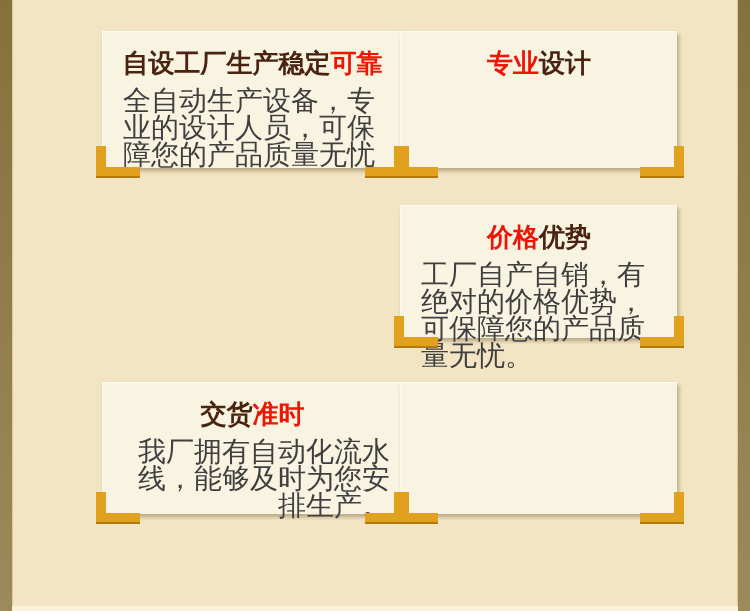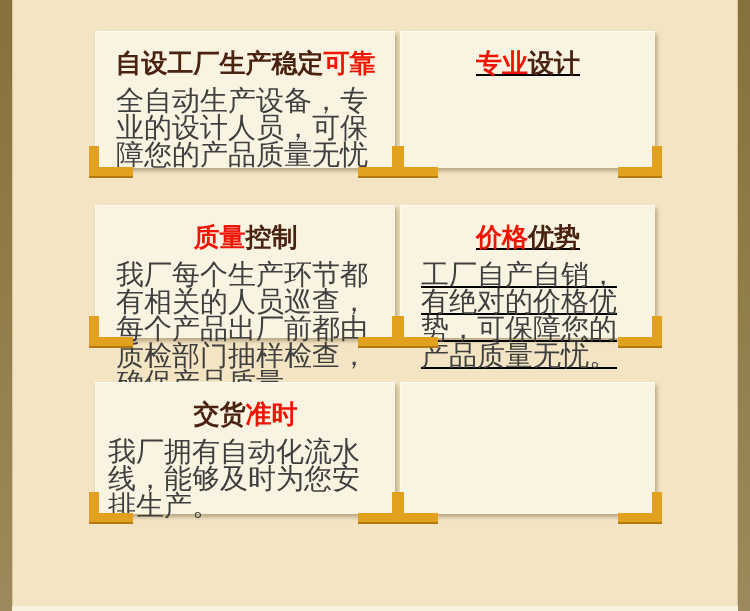--- a/index.html
+++ b/index.html
@@ -28,22 +28,22 @@
   .bottom-strip{position:absolute;left:12px;right:12px;bottom:0;height:5px;
     background:var(--bottom-strip);}
   .card{
     position:absolute;
     background:var(--card-bg);
     border-top:1px solid #fffcf2;
     border-left:1px solid #fdf8ec;
     box-shadow:2px 3px 4px rgba(110,90,50,.45);
     box-sizing:border-box;
   }
-  .c1{left:95px;width:300px;}
-  .c2{left:400px;width:255px;text-decoration:underline;}
+  .c1{left:102px;width:300px;}
+  .c2{left:400px;width:277px;}
   .r1{top:31px;height:137px;}
   .r2{top:205px;height:133px;}
   .r3{top:382px;height:132px;}
   .card-title{
     margin:14px 0 0;
     text-align:center;
     font-size:26px;
     font-weight:bold;
     line-height:34px;
     white-space:nowrap;
@@ -52,21 +52,21 @@
   .t-dark{color:var(--title-dark);}
   .t-red{color:var(--title-red);}
   .card-body{
     margin:7px 0 0;
     padding:0 20px;
     font-size:28px;
     line-height:27px;
     color:var(--body-text);
     text-align:left;
   }
-  .card.center .card-body{text-align:left;padding:0 12px;}
+  .card.center .card-body{text-align:right;padding:0 12px;margin-left:7px;}
   .bracket{
     position:absolute;
     bottom:-8px;
     width:34px;height:21px;
     box-sizing:content-box;
     z-index:2;
   }
   .bracket.bl{
     left:-7px;
     border-left:10px solid var(--bracket-gold);
@@ -99,28 +99,20 @@
   </section>
 
   <section class="card c2 r1">
     <h2 class="card-title">
       <span class="t-red">专业</span><span class="t-dark">设计</span>
     </h2>
     <span class="bracket bl"></span>
     <span class="bracket br"></span>
   </section>
 
-  <section class="card c1 r2">
-    <h2 class="card-title">
-      <span class="t-red">质量</span><span class="t-dark">控制</span>
-    </h2>
-    <p class="card-body">我厂每个生产环节都有相关的人员巡查，每个产品出厂前都由质检部门抽样检查，确保产品质量。</p>
-    <span class="bracket bl"></span>
-    <span class="bracket br"></span>
-  </section>
 
   <section class="card c2 r2">
     <h2 class="card-title">
       <span class="t-red">价格</span><span class="t-dark">优势</span>
     </h2>
     <p class="card-body">工厂自产自销，有绝对的价格优势，可保障您的产品质量无忧。</p>
     <span class="bracket bl"></span>
     <span class="bracket br"></span>
   </section>
 

